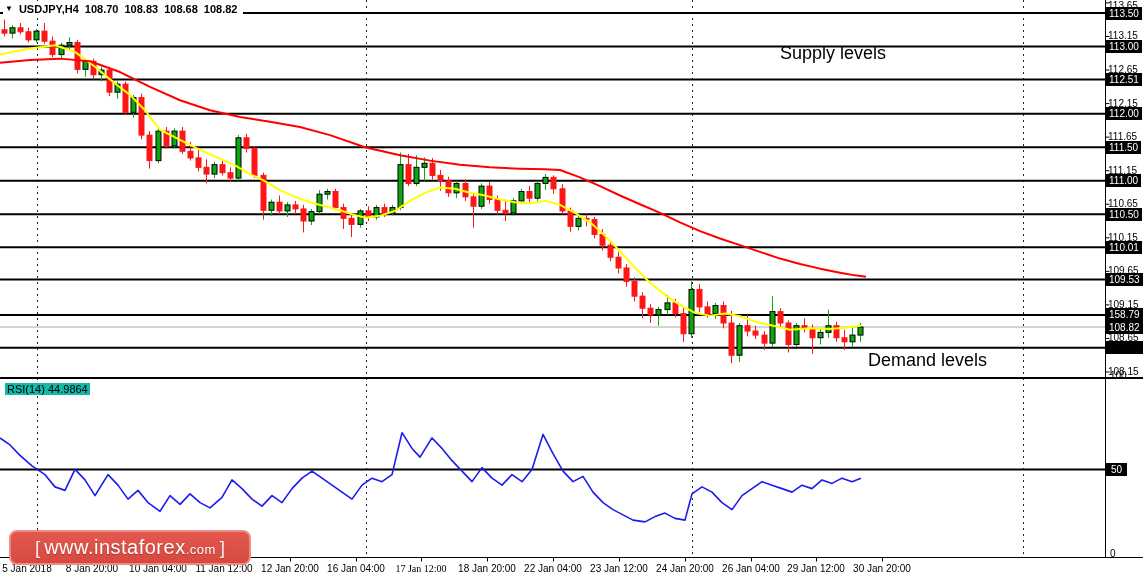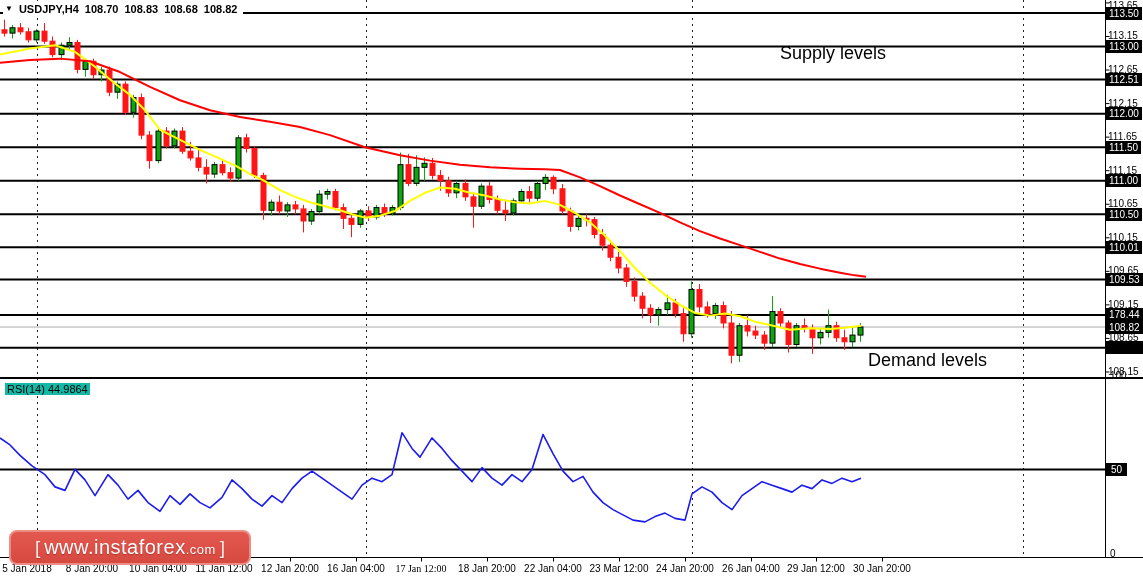--- a/index.html
+++ b/index.html
@@ -343,38 +343,38 @@
       <div class="price-axis-label" style="top: 365.985px;">108.15</div>
       <div class="price-axis-label hot" style="top: 6.5px;">113.50</div>
       <div class="price-axis-label hot" style="top: 40.05px;">113.00</div>
       <div class="price-axis-label hot" style="top: 72.929px;">112.51</div>
       <div class="price-axis-label hot" style="top: 107.15px;">112.00</div>
       <div class="price-axis-label hot" style="top: 140.7px;">111.50</div>
       <div class="price-axis-label hot" style="top: 174.25px;">111.00</div>
       <div class="price-axis-label hot" style="top: 207.8px;">110.50</div>
       <div class="price-axis-label hot" style="top: 240.679px;">110.01</div>
       <div class="price-axis-label hot" style="top: 272.887px;">109.53</div>
-      <div class="price-axis-label hot" style="top: 308.45px;">178.44</div>
+      <div class="price-axis-label hot" style="top: 308.45px;">158.79</div>
       <div class="price-axis-label hot" style="top: 341.329px; padding-left: 48px;">108.51</div>
       <div class="price-axis-label hot" style="top: 320.528px;">108.82</div>
       <div class="rsi-axis-label" style="top: 370px;">100</div>
       <div class="rsi-axis-label" style="top: 548px;">0</div>
       <div class="rsi-axis-label hot" style="top: 462.9px;">50</div>
     </div>
   <div id="time-axis">
       <div class="time-axis-label" style="left: 27px;">5 Jan 2018</div>
       <div class="time-axis-label" style="left: 92px;">8 Jan 20:00</div>
       <div class="time-axis-label" style="left: 158px;">10 Jan 04:00</div>
       <div class="time-axis-label" style="left: 224px;">11 Jan 12:00</div>
       <div class="time-axis-label" style="left: 290px;">12 Jan 20:00</div>
       <div class="time-axis-label" style="left: 356px;">16 Jan 04:00</div>
       <div class="time-axis-label" style="left: 421px; font-family: Liberation Serif, serif;">17 Jan 12:00</div>
       <div class="time-axis-label" style="left: 487px;">18 Jan 20:00</div>
       <div class="time-axis-label" style="left: 553px;">22 Jan 04:00</div>
-      <div class="time-axis-label" style="left: 619px;">23 Mar 12:00</div>
+      <div class="time-axis-label" style="left: 619px;">23 Jan 12:00</div>
       <div class="time-axis-label" style="left: 685px;">24 Jan 20:00</div>
       <div class="time-axis-label" style="left: 751px;">26 Jan 04:00</div>
       <div class="time-axis-label" style="left: 816px;">29 Jan 12:00</div>
       <div class="time-axis-label" style="left: 882px;">30 Jan 20:00</div>
     </div>
 
   <div class="logo">
     <span class="bracket">[</span>
     <span class="main"><span>www.instaforex</span><span class="suffix">.com</span></span>
     <span class="bracket">]</span>

